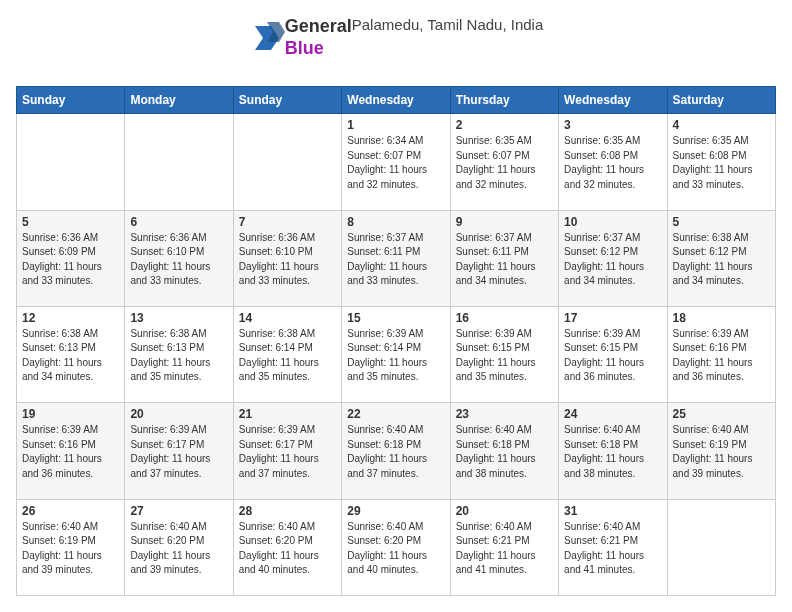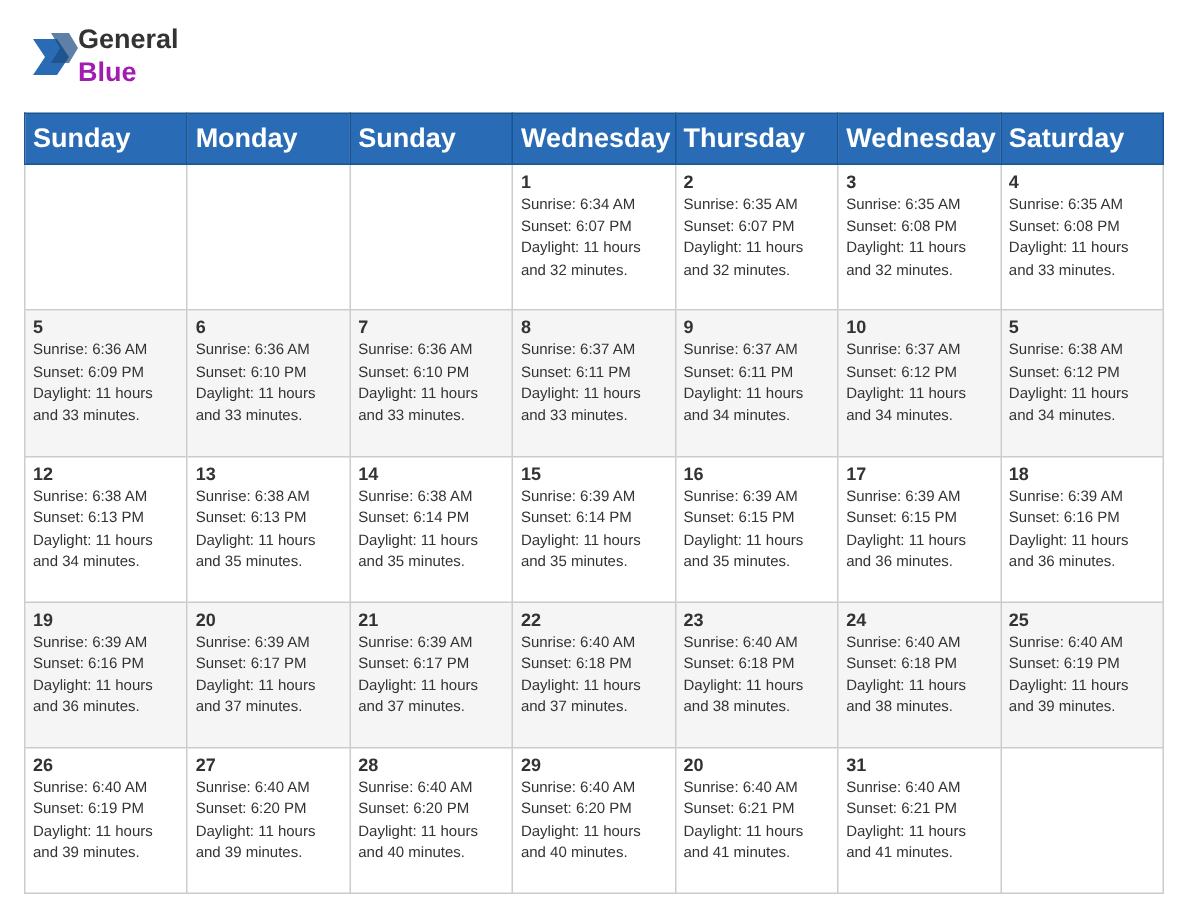--- a/index.html
+++ b/index.html
@@ -12,23 +12,23 @@
     }
     .page {
       width: 792px;
       height: 612px;
       padding: 16px;
       display: flex;
       flex-direction: column;
     }
     .header {
       display: flex;
-      justify-content: space-between;
+      justify-content: center;
       align-items: flex-start;
-      margin-bottom: 16px;
+      margin-bottom: 27px;
     }
     .logo {
       display: flex;
       align-items: center;
     }
     .logo-text {
       font-size: 18px;
       font-weight: bold;
       line-height: 1.2;
     }
@@ -51,21 +51,21 @@
       border: 1px solid #ccc;
       border-collapse: collapse;
       width: 100%;
       table-layout: fixed;
     }
     .calendar th {
       background: #2a6bb5;
       color: #fff;
       text-align: left;
       padding: 6px 5px;
-      font-size: 18px;
+      font-size: 12px;
       border: 1px solid #1a5590;
     }
     .calendar td {
       border: 1px solid #ccc;
       vertical-align: top;
       padding: 4px 5px;
       font-size: 10.5px;
       color: #333;
       background: #fff;
       height: 78px;
@@ -97,20 +97,21 @@
       <svg width="36" height="40" viewBox="0 0 36 40">
         <polygon points="6,8 22,8 30,20 22,32 6,32 14,20" fill="#2a6bb5"></polygon>
         <polygon points="18,4 30,4 36,14 30,24 18,24 24,14" fill="#1a4a80" opacity="0.7"></polygon>
       </svg>
       <div class="logo-text">
         <div class="general">General</div>
         <div class="blue">Blue</div>
       </div>
     </div>
     <div class="title-area">
+      <div class="location">Palamedu, Tamil Nadu, India</div>
     </div>
   </div>
 
   <table class="calendar">
     <thead>
       <tr>
       <th>Sunday</th>
           <th>Monday</th>
           <th>Sunday</th>
           <th>Wednesday</th>

